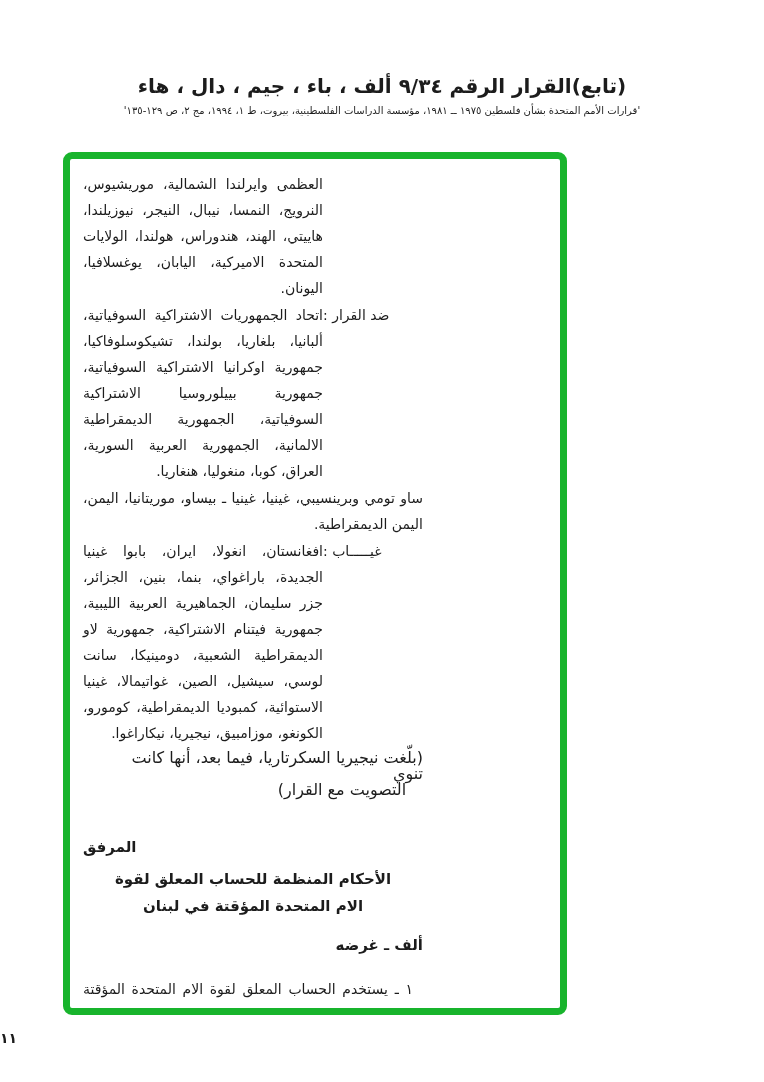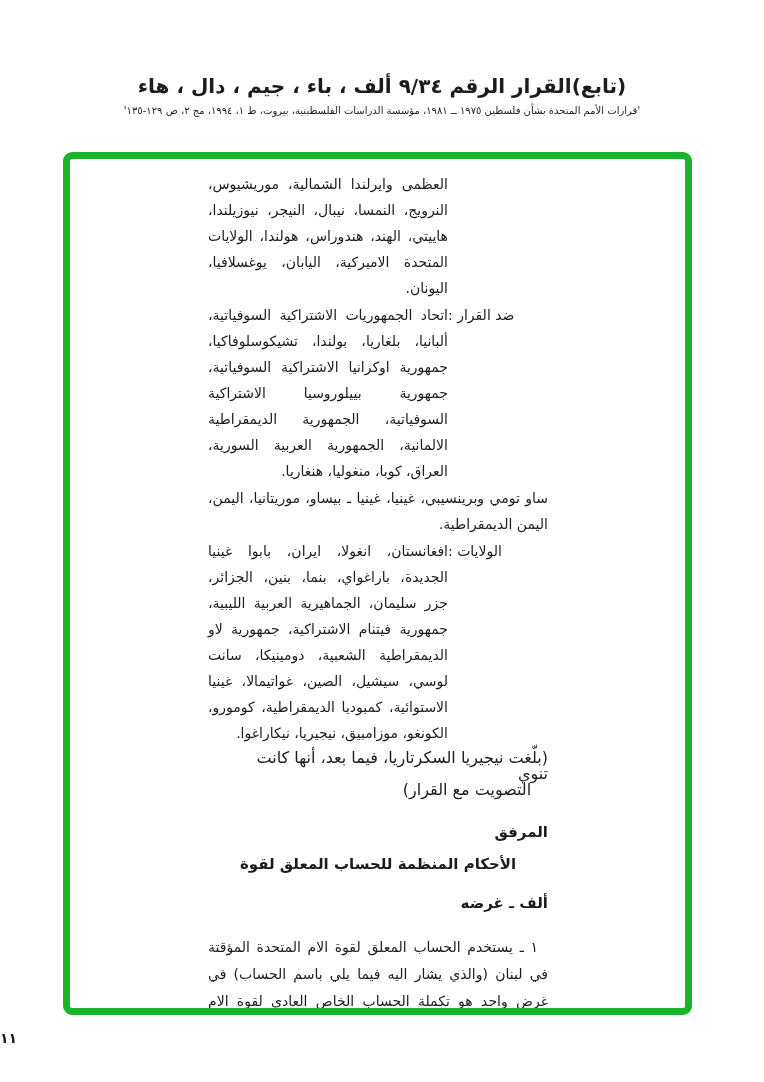--- a/index.html
+++ b/index.html
@@ -6,40 +6,40 @@
   body{
     width:764px;height:1082px;position:relative;
     background:#ffffff;color:#1c1c1c;
     font-family:"DejaVu Sans",sans-serif;
     overflow:hidden;
   }
   .page-header{position:absolute;top:74px;left:0;right:0;text-align:center;direction:rtl;}
   .header-line1{font-size:20px;font-weight:bold;letter-spacing:0;}
   .header-line2{font-size:10px;font-weight:normal;margin-top:7px;}
   .green-box{
-    position:absolute;left:63px;top:152px;width:629px;height:863px;
+    position:absolute;left:63px;top:152px;width:504px;height:863px;
     border:7px solid #18b42c;border-radius:9px;box-sizing:border-box;
     background:#ffffff;overflow:hidden;
   }
   .content{
     position:absolute;top:12px;right:137px;width:340px;
     direction:rtl;
   }
   .vote-row{display:flex;margin:0 0 1px 0;}
   .vote-label{
     flex:0 0 100px;font-size:14px;line-height:26px;
     text-align:left;white-space:nowrap;
   }
   .vote-countries{
     flex:1;font-size:14px;line-height:26px;
     text-align:justify;text-align-last:right;
   }
   .note{width:302px;font-size:16px;line-height:16px;margin-top:4px;text-align:right;}
   .note-line2{padding-left:140px;text-align:center;}
-  .annex-title{text-align:right;font-weight:bold;font-size:15px;margin-top:25px;}
+  .annex-title{text-align:left;font-weight:bold;font-size:15px;margin-top:40px;}
   .annex-sub{text-align:center;font-weight:bold;font-size:15px;line-height:27px;}
   .annex-sub-first{margin-top:10px;}
   .section-heading{text-align:right;font-weight:bold;font-size:15px;margin-top:16px;margin-bottom:22px;}
   .body-para{font-size:14px;line-height:27px;text-align:justify;text-align-last:right;text-indent:10px;}
   .page-number{position:absolute;top:1030px;left:0;right:0;font-size:14px;font-weight:bold;}
 </style>
 </head>
 <body>
 
 <div class="page-header">
@@ -58,31 +58,32 @@
     <div class="vote-row">
       <div class="vote-label">ضد القرار :</div>
       <div class="vote-countries">اتحاد الجمهوريات الاشتراكية السوفياتية، ألبانيا، بلغاريا، بولندا، تشيكوسلوفاكيا، جمهورية اوكرانيا الاشتراكية السوفياتية، جمهورية بييلوروسيا الاشتراكية السوفياتية، الجمهورية الديمقراطية الالمانية، الجمهورية العربية السورية، العراق، كوبا، منغوليا، هنغاريا.</div>
     </div>
 
     <div class="vote-row">
       <div class="vote-countries">ساو تومي وبرينسيبي، غينيا، غينيا ـ بيساو، موريتانيا، اليمن، اليمن الديمقراطية.</div>
     </div>
 
     <div class="vote-row">
-      <div class="vote-label">الولايات :</div>
+      <div class="vote-label">غيـــــاب :</div>
       <div class="vote-countries">افغانستان، انغولا، ايران، بابوا غينيا الجديدة، باراغواي، بنما، بنين، الجزائر، جزر سليمان، الجماهيرية العربية الليبية، جمهورية فيتنام الاشتراكية، جمهورية لاو الديمقراطية الشعبية، دومينيكا، سانت لوسي، سيشيل، الصين، غواتيمالا، غينيا الاستوائية، كمبوديا الديمقراطية، كومورو، الكونغو، موزامبيق، نيجيريا، نيكاراغوا.</div>
     </div>
 
     <div class="note">
       <div>(بلّغت نيجيريا السكرتاريا، فيما بعد، أنها كانت تنوي</div>
       <div class="note-line2">التصويت مع القرار)</div>
     </div>
 
     <div class="annex-title">المرفق</div>
     <div class="annex-sub annex-sub-first">الأحكام المنظمة للحساب المعلق لقوة</div>
+    <div class="annex-sub">الام المتحدة المؤقتة في لبنان</div>
 
     <div class="section-heading">ألف ـ غرضه</div>
 
     <div class="body-para">١ ـ يستخدم الحساب المعلق لقوة الام المتحدة المؤقتة في لبنان (والذي يشار اليه فيما يلي باسم الحساب) في غرض واحد هو تكملة الحساب الخاص العادي لقوة الام المتحدة المؤقتة في لبنان لسداد مبالغ للحكومات عن التكاليف التي تتحملها، بمقتضى الممارسات الحالية للأمم المتحدة ومعدلات السداد، بسبب مساهمتها بقوات ومعدات ولوازم لقوة الأمم المتحدة المؤقتة في لبنان.</div>
 
   </div>
 </div>
 
 <div class="page-number">١١</div>
 

